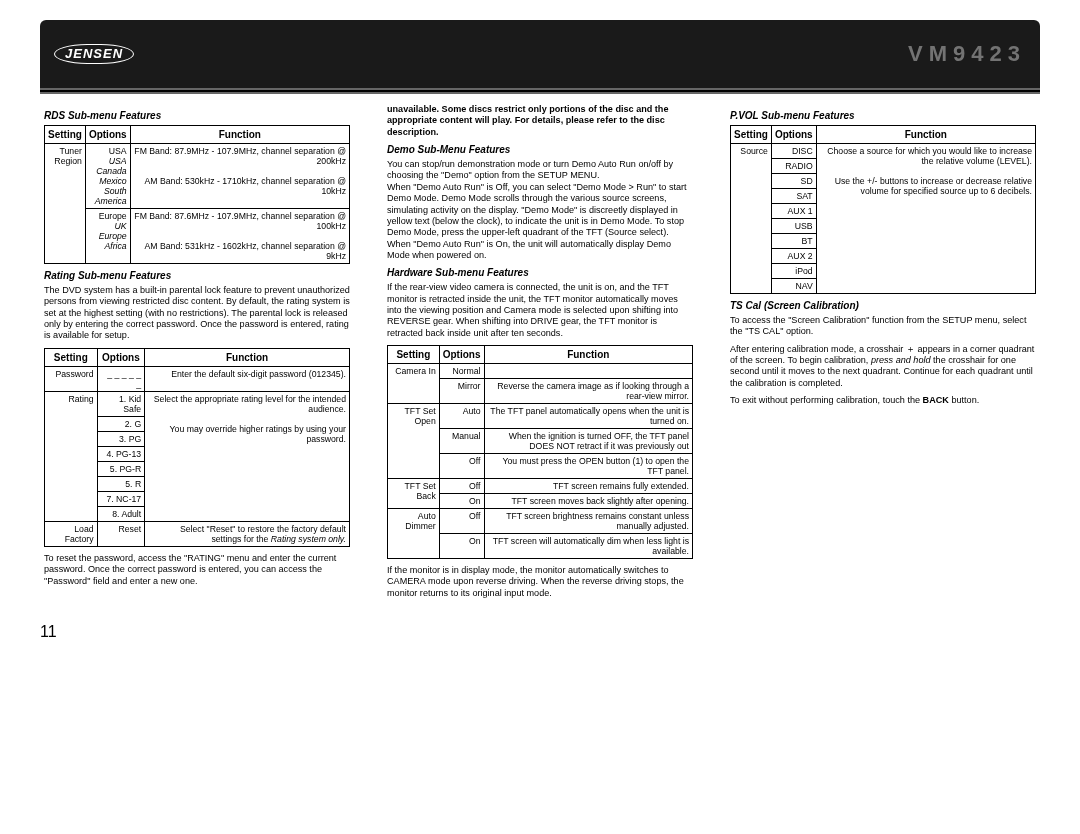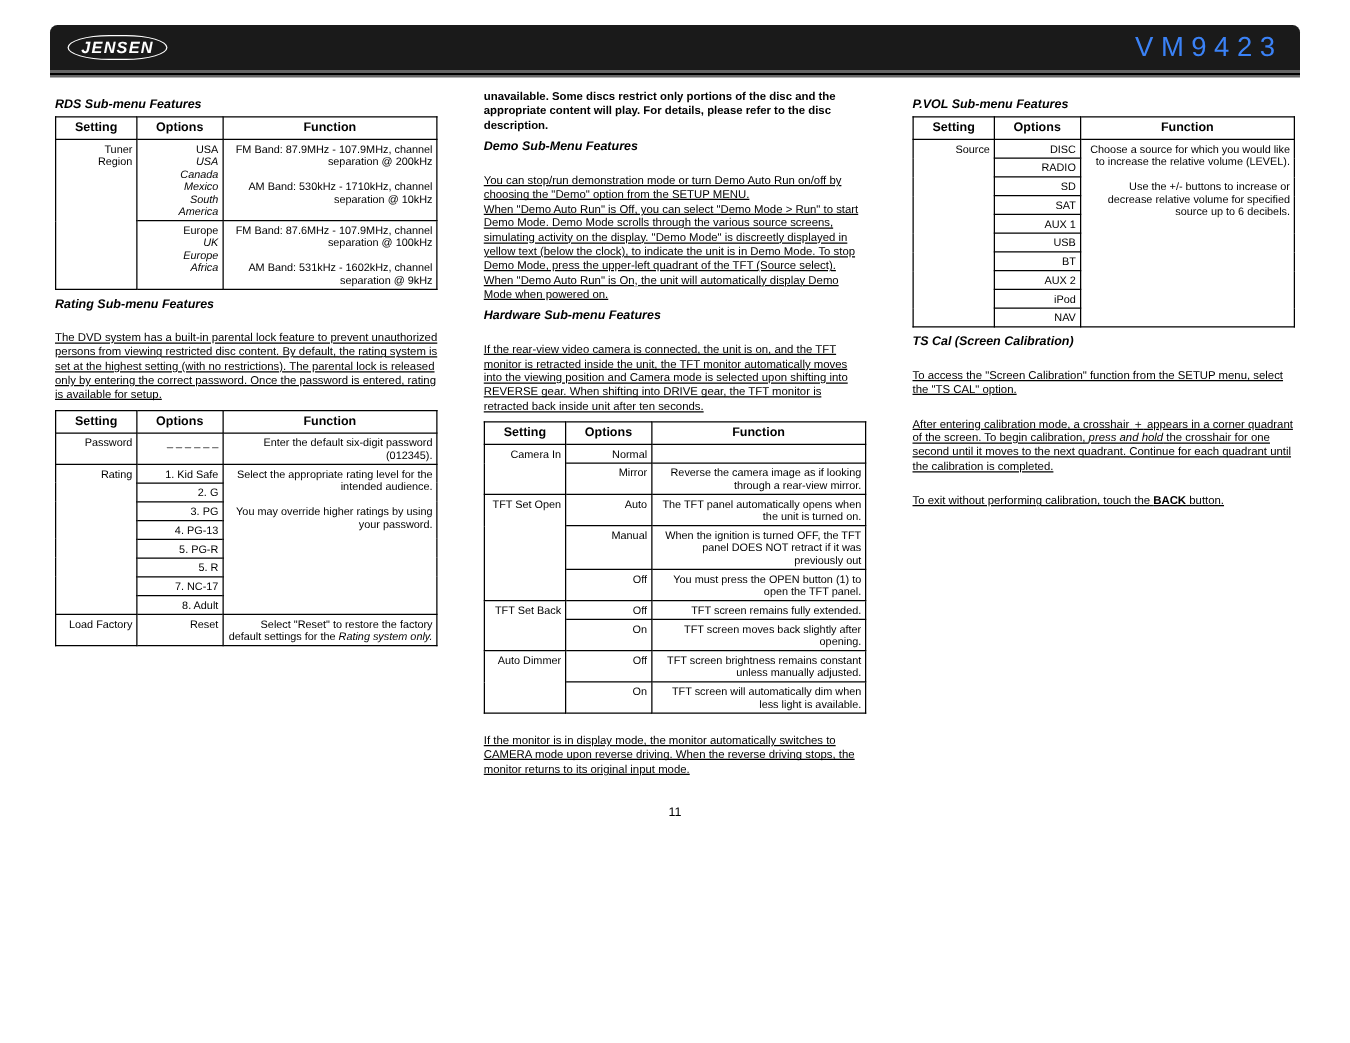--- a/index.html
+++ b/index.html
@@ -14,42 +14,42 @@
   .page {
     width: 1000px;
     margin: 20px auto 0 auto;
   }
   .header-bar {
     background: #1a1a1a;
     height: 36px;
     display: flex;
     align-items: center;
     justify-content: space-between;
-    padding: 0 14px;
+    padding: 16px 14px;
     border-radius: 6px 6px 0 0;
   }
   .logo {
     display: flex;
     align-items: center;
   }
   .logo-oval {
     border: 1.5px solid #fff;
     border-radius: 50% / 60%;
     padding: 1px 10px 2px 10px;
     color: #fff;
     font-weight: bold;
     font-style: italic;
     font-size: 13px;
     letter-spacing: 1px;
   }
   .model {
-    color: #3b82f6;
+    color: #737373;
     font-size: 22px;
     letter-spacing: 6px;
-    font-weight: 400;
+    font-weight: 700;
   }
   .accent-lines {
     height: 6px;
     background: linear-gradient(#666 0 2px, #000 2px 4px, #666 4px 6px);
     margin-bottom: 10px;
   }
   .columns {
     display: flex;
     gap: 37px;
     padding: 0 4px;
@@ -66,44 +66,43 @@
   }
   .tbl {
     width: 100%;
     border-collapse: collapse;
     margin-bottom: 6px;
   }
   .tbl th {
     background: #fff;
     font-weight: bold;
     text-align: center;
-    padding: 3px 15px;
+    padding: 3px 3px;
     border: 0.5px solid #000;
     font-size: 10px;
   }
   .tbl td {
     border: 0.5px solid #000;
     padding: 2px 3px;
     vertical-align: top;
     font-size: 8.7px;
     text-align: right;
   }
   .itl { font-style: italic; }
-  .para { margin: 16px 0 6px 0; line-height: 1.25; text-decoration: underline; }
+  .para { margin: 4px 0 6px 0; line-height: 1.25; }
   .note { font-weight: bold; line-height: 1.25; margin-top: 6px;}
   .big-heading {
     font-size: 15px;
     letter-spacing: 1px;
     margin: 12px 0 4px 0;
     font-weight: 400;
   }
   .page-num {
-    text-align: center;
     margin-top: 18px;
-    font-size: 10px;
+    font-size: 16px;
   }
 </style>
 </head>
 <body>
 
 <div class="page">
   <div class="header-bar">
     <div class="logo">
       <span class="logo-oval">JENSEN</span>
     </div>
@@ -189,20 +188,21 @@
               <td>8. Adult</td>
             </tr>
         <tr>
           <td>Load Factory</td>
           <td>Reset</td>
           <td><span>Select "Reset" to restore the factory default settings for the </span><span class="itl">Rating system only.</span></td>
         </tr>
       </tbody>
         </table>
 
+      <div class="para">To reset the password, access the "RATING" menu and enter the current password. Once the correct password is entered, you can access the "Password" field and enter a new one.</div>
     </div>
 
     <div class="col">
       <div class="note" style="margin-top:0">unavailable. Some discs restrict only portions of the disc and the appropriate content will play. For details, please refer to the disc description.</div>
       <div class="sec-title">Demo Sub-Menu Features</div>
       <div class="para" style="white-space:pre-line">You can stop/run demonstration mode or turn Demo Auto Run on/off by choosing the "Demo" option from the SETUP MENU.
 When "Demo Auto Run" is Off, you can select "Demo Mode &gt; Run" to start Demo Mode. Demo Mode scrolls through the various source screens, simulating activity on the display. "Demo Mode" is discreetly displayed in yellow text (below the clock), to indicate the unit is in Demo Mode. To stop Demo Mode, press the upper-left quadrant of the TFT (Source select).
 When "Demo Auto Run" is On, the unit will automatically display Demo Mode when powered on.</div>
 
       <div class="sec-title">Hardware Sub-menu Features</div>

